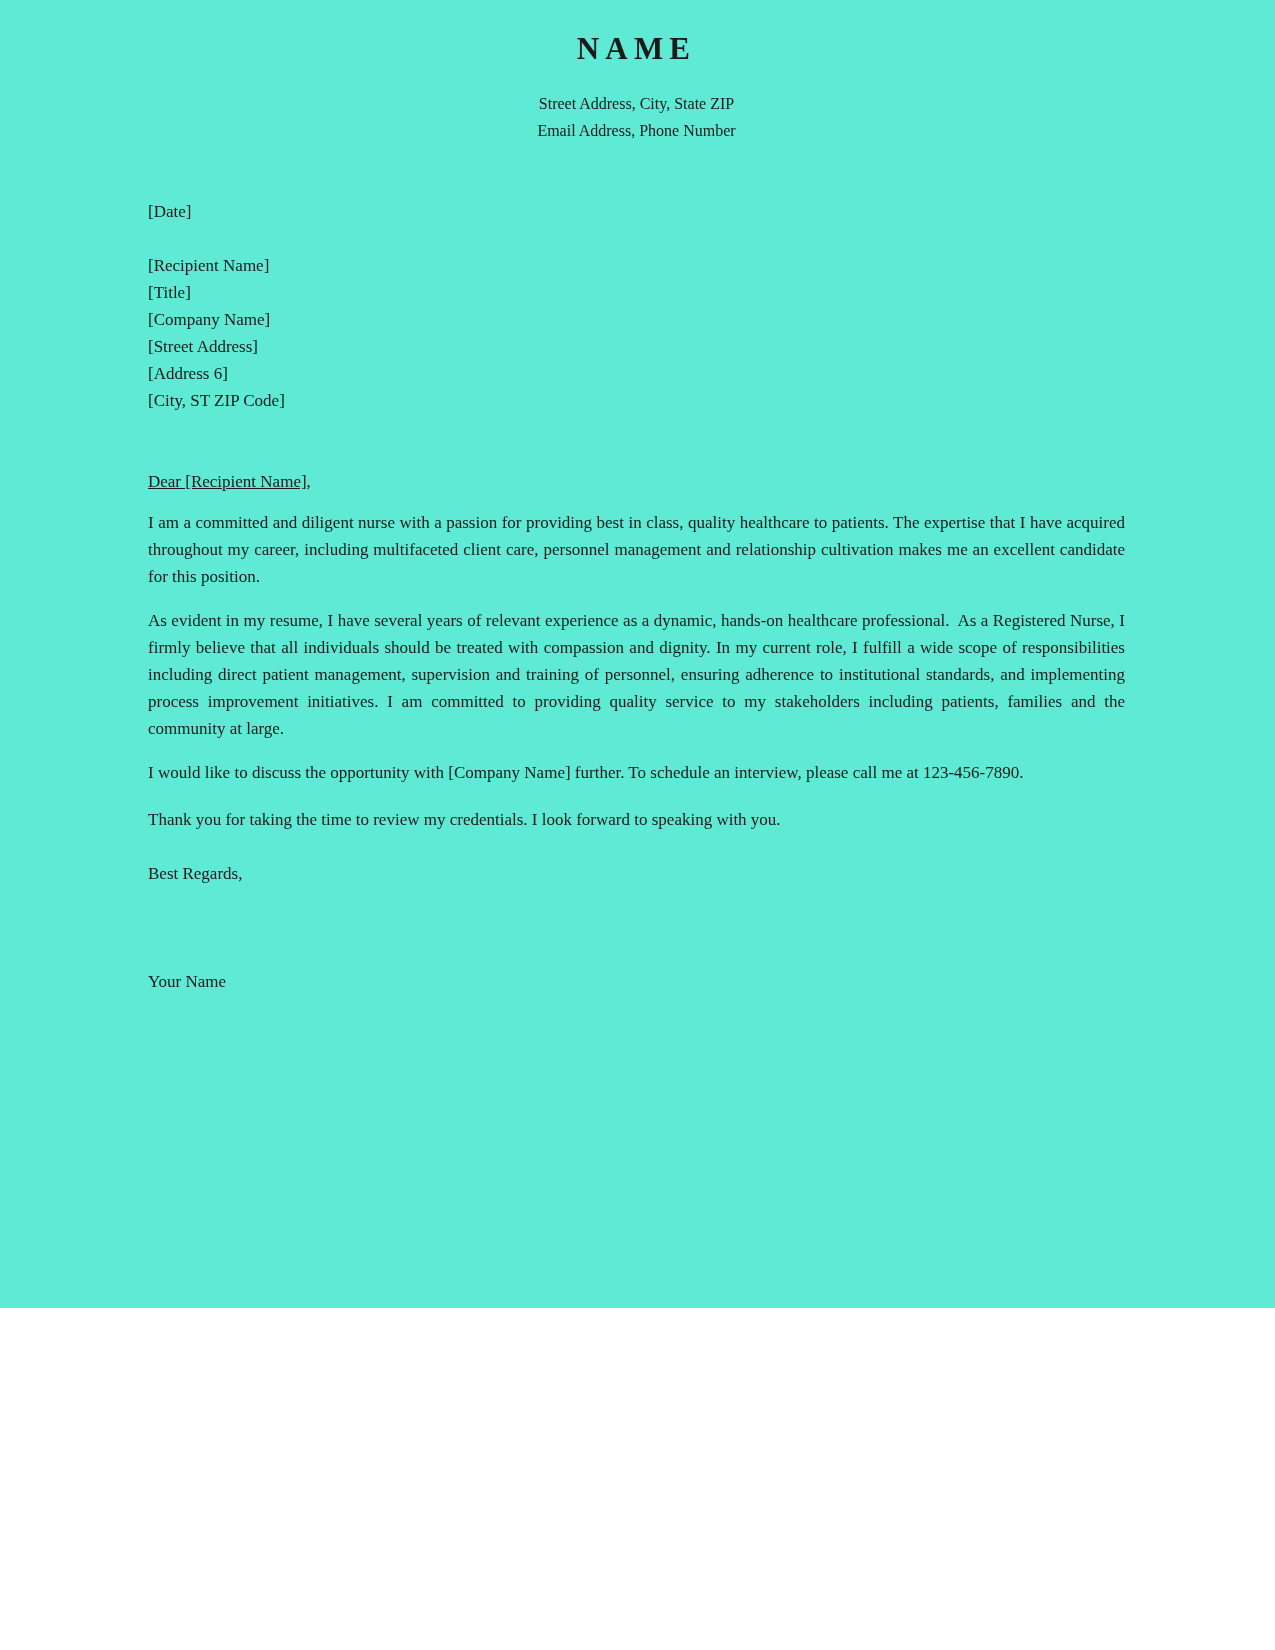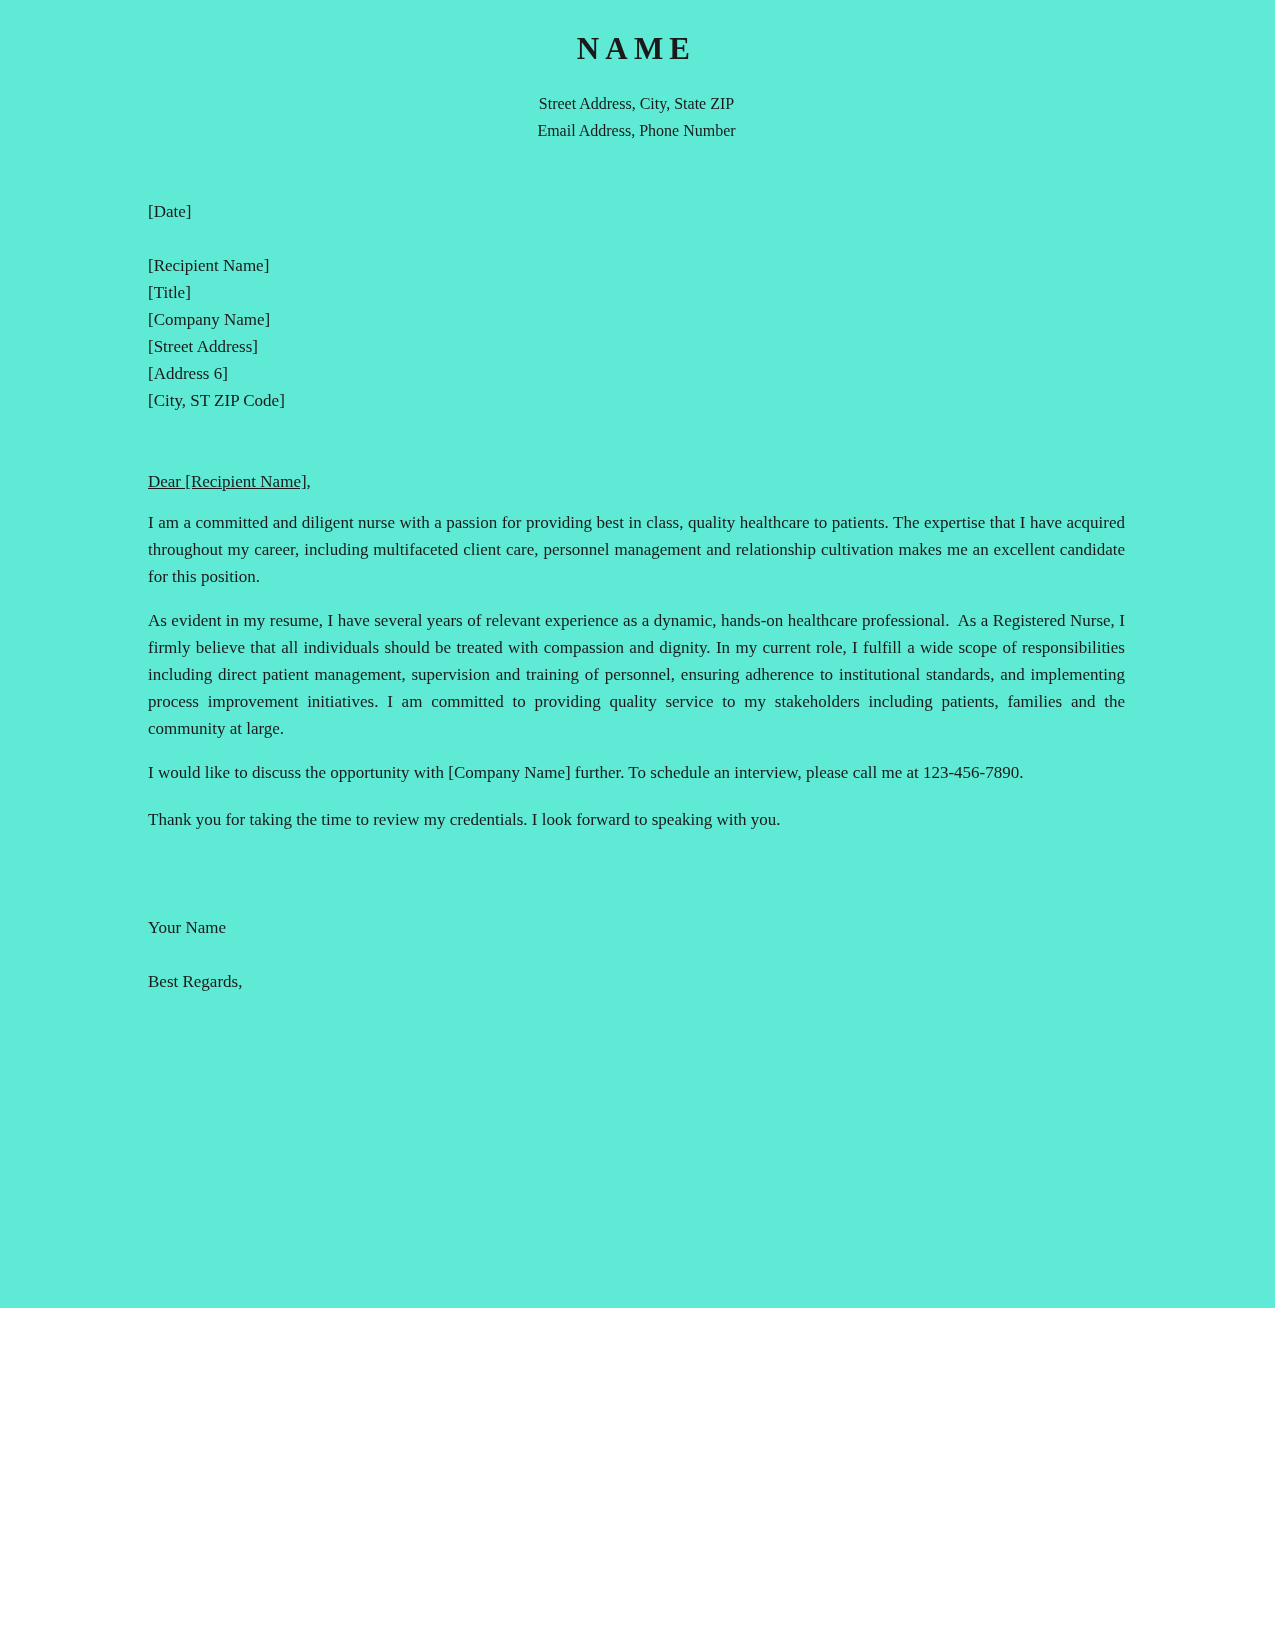--- a/index.html
+++ b/index.html
@@ -68,17 +68,17 @@
   <div class="body-text salutation">Dear [Recipient Name],</div>
 
   <p class="body-text para">I am a committed and diligent nurse with a passion for providing best in class, quality healthcare to patients. The expertise that I have acquired throughout my career, including multifaceted client care, personnel management and relationship cultivation makes me an excellent candidate for this position.</p>
 
   <p class="body-text para">As evident in my resume, I have several years of relevant experience as a dynamic, hands-on healthcare professional.&nbsp; As a Registered Nurse, I firmly believe that all individuals should be treated with compassion and dignity. In my current role, I fulfill a wide scope of responsibilities including direct patient management, supervision and training of personnel, ensuring adherence to institutional standards, and implementing process improvement initiatives. I am committed to providing quality service to my stakeholders including patients, families and the community at large.</p>
 
   <p class="body-text para">I would like to discuss the opportunity with [Company Name] further. To schedule an interview, please call me at 123-456-7890.</p>
 
   <p class="body-text para-left">Thank you for taking the time to review my credentials. I look forward to speaking with you.</p>
 
+  <div class="body-text closing">Best Regards,</div>
+
   <div class="body-text signature">Your Name</div>
-
-  <div class="body-text closing">Best Regards,</div>
 
 </div>
 
 </body></html>

